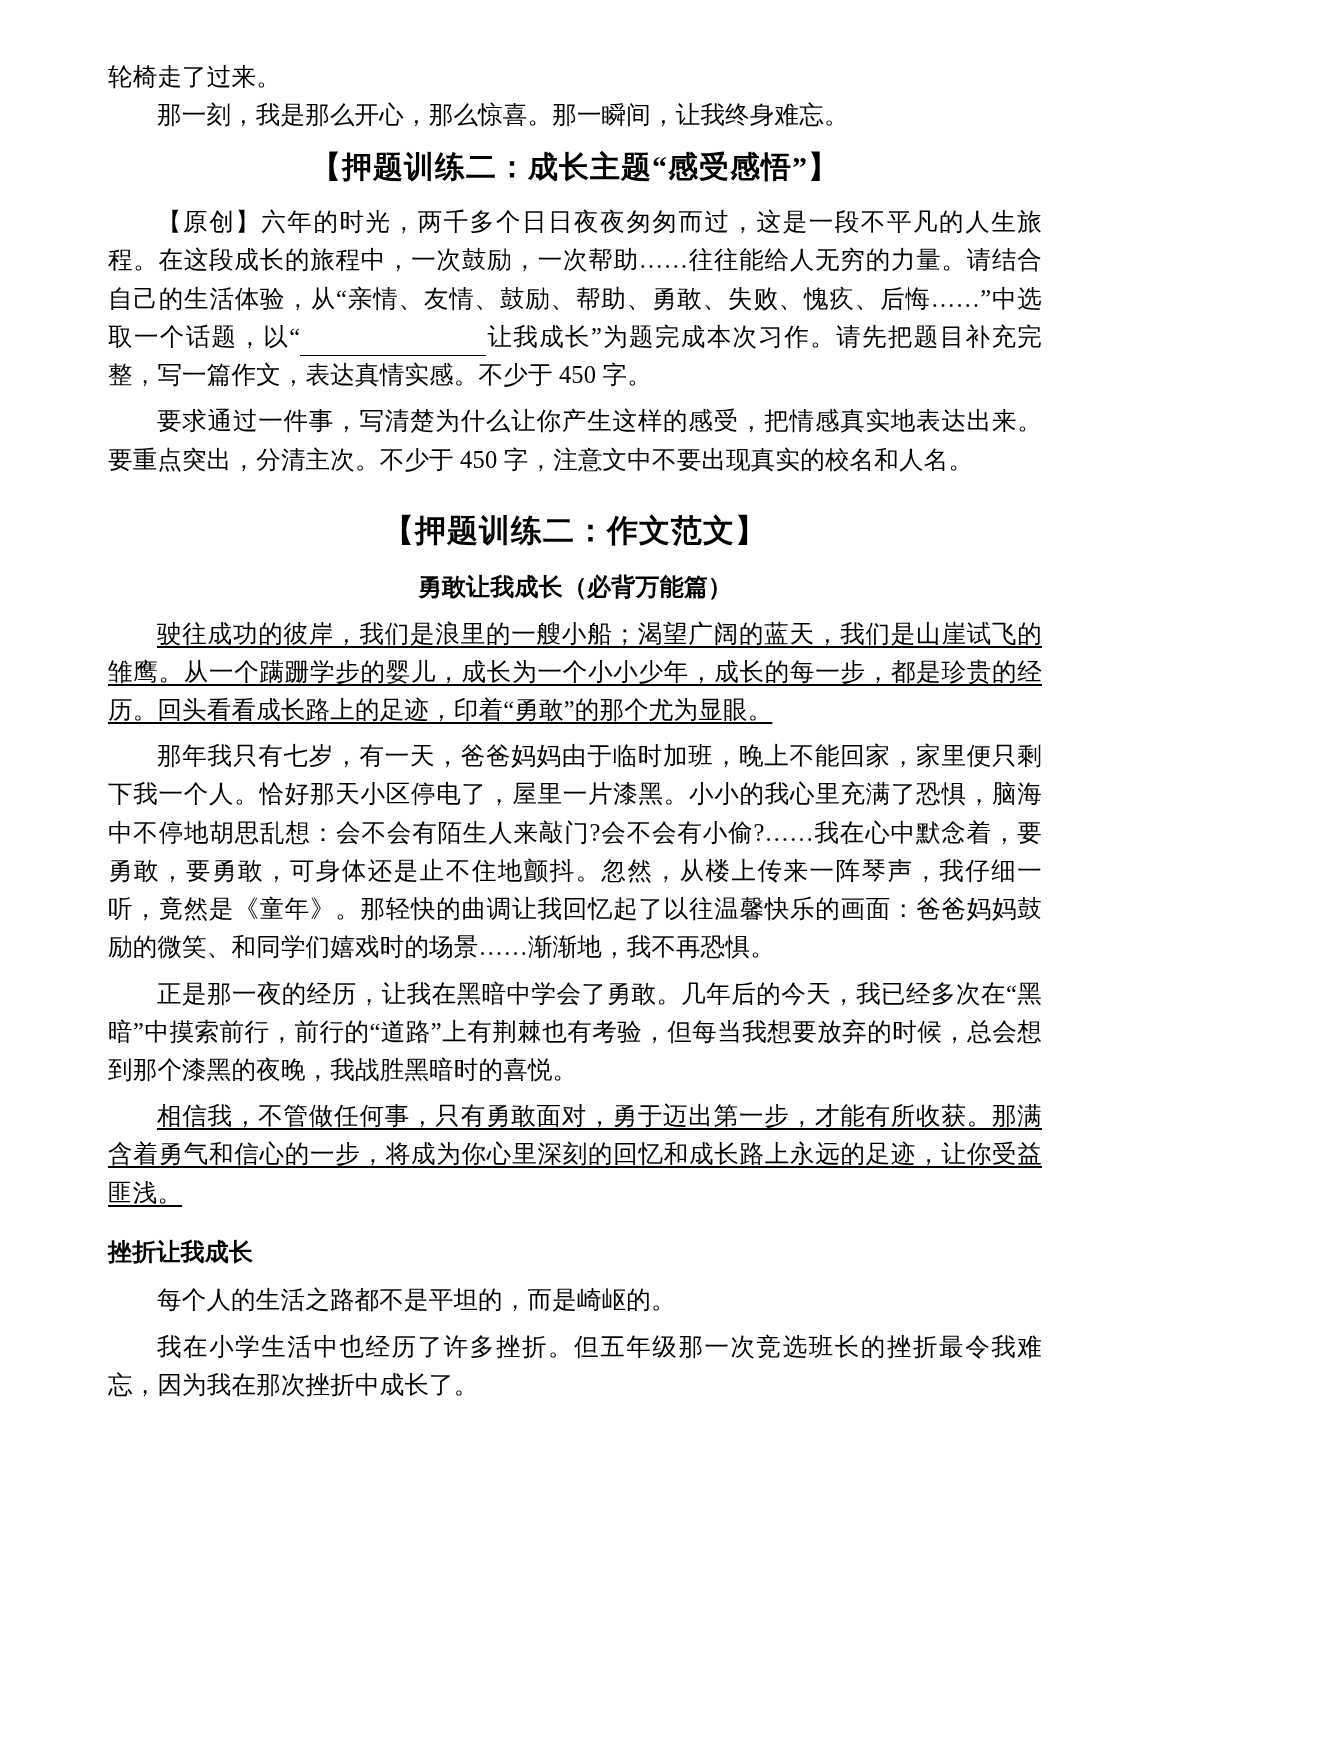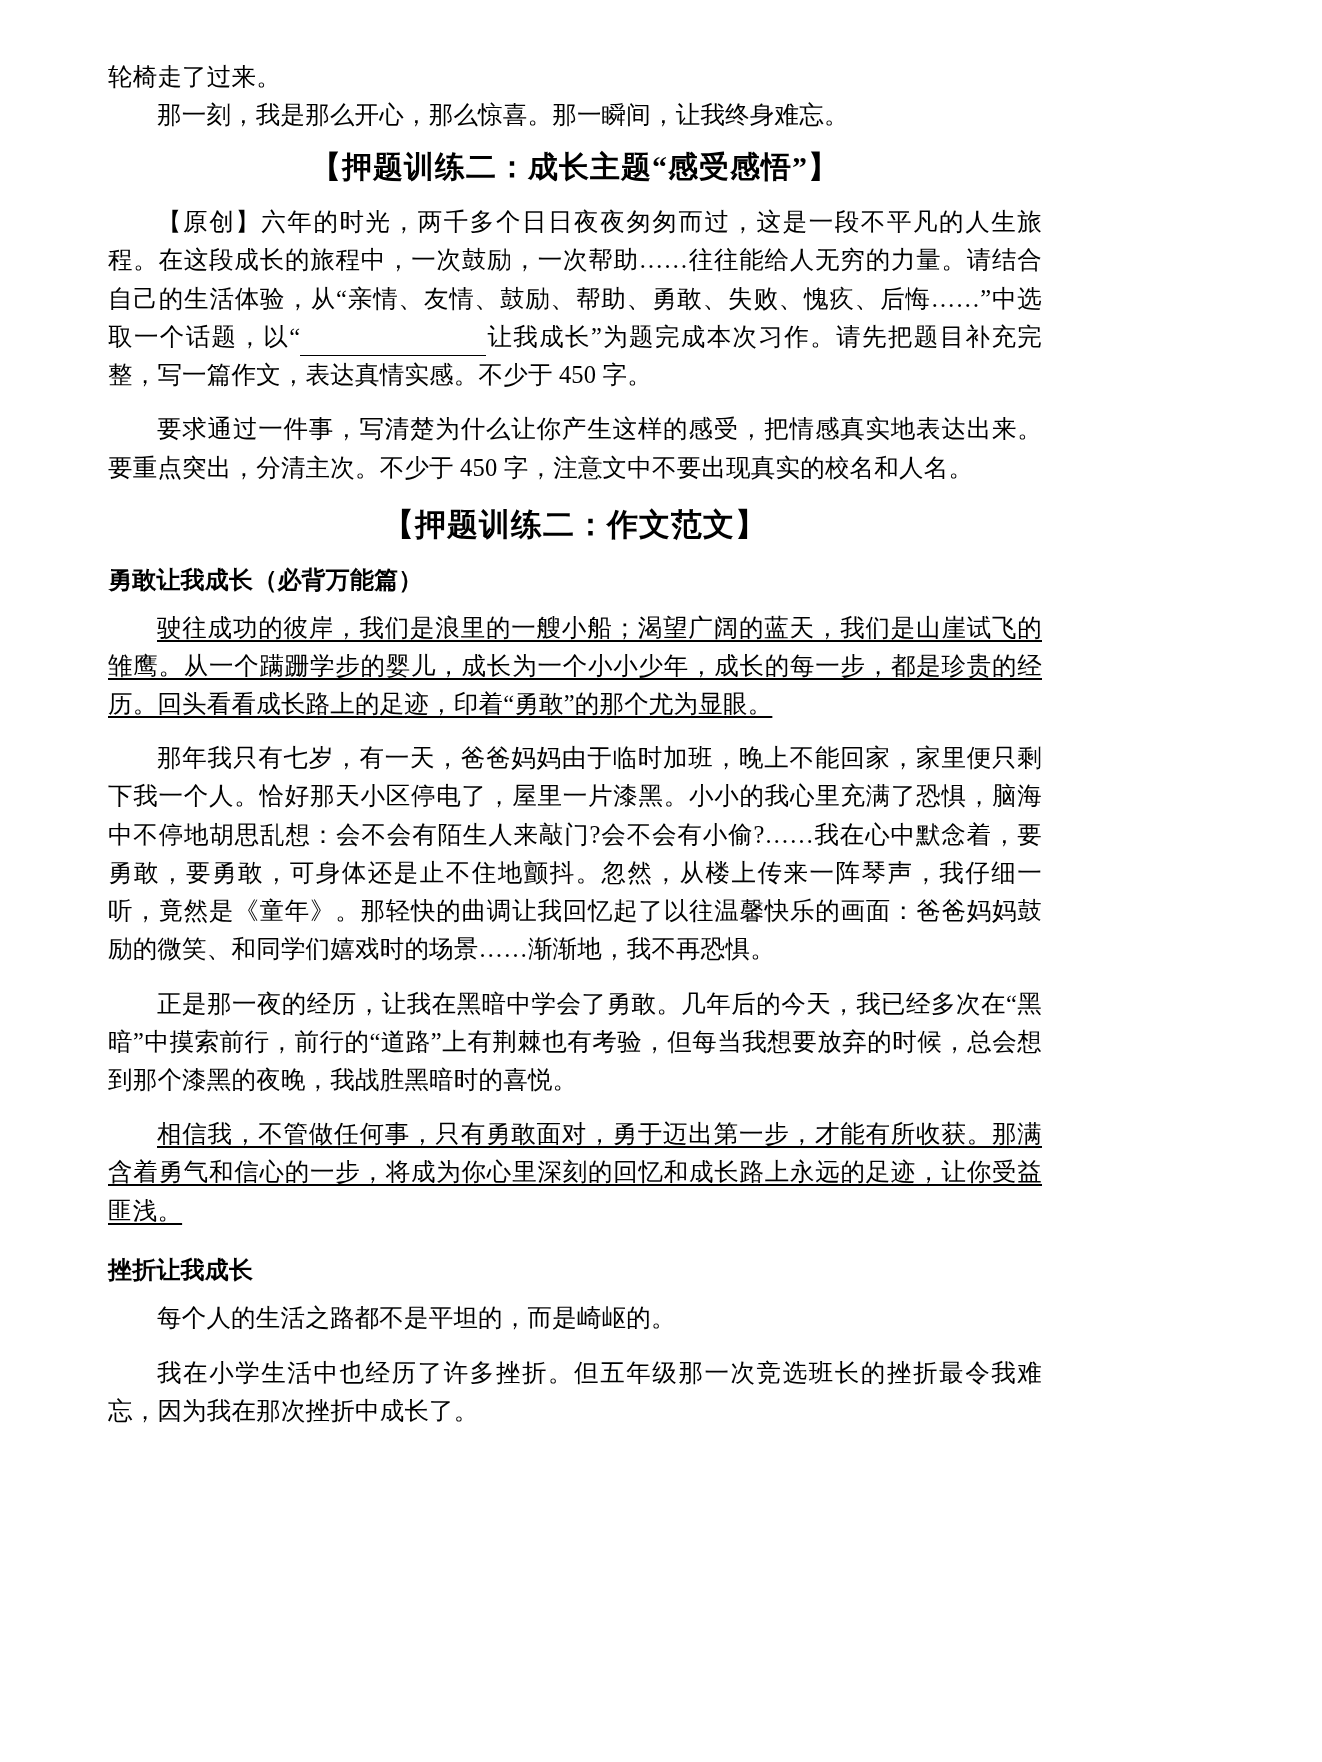--- a/index.html
+++ b/index.html
@@ -40,31 +40,30 @@
     color: #000000;
     margin: 10px 0 12px 0;
     letter-spacing: 1px;
     text-indent: 0;
   }
   .heading-black {
     text-align: center;
     font-weight: bold;
     font-size: 31px;
     color: #000000;
-    margin: 14px 0 14px 0;
+    margin: 28px 0 14px 0;
     letter-spacing: 1px;
     text-indent: 0;
   }
   .subtitle {
-    text-align: left;
+    text-align: center;
     font-weight: bold;
     font-size: 24px;
     margin: 10px 0 8px 0;
     text-indent: 0;
-    font-family: Liberation Mono, monospace;
   }
   .subtitle2 {
     font-weight: bold;
     font-size: 24px;
     margin: 22px 0 10px 0;
     text-indent: 0;
   }
   .underline {
     text-decoration: underline;
     text-underline-offset: 4px;
@@ -79,21 +78,21 @@
     width: 150px;
     vertical-align: bottom;
   }
   .blank-short {
     display: inline-block;
     border-bottom: 1.5px solid #000;
     width: 36px;
     vertical-align: bottom;
   }
   .para-block > p + p {
-    margin-top: 16px;
+    margin-top: 8px;
   }
 </style>
 </head>
 <body>
 
 <div class="page">
 
   <p class="noindent">轮椅走了过来。</p>
   <p class="indent">那一刻，我是那么开心，那么惊喜。那一瞬间，让我终身难忘。</p>
 

